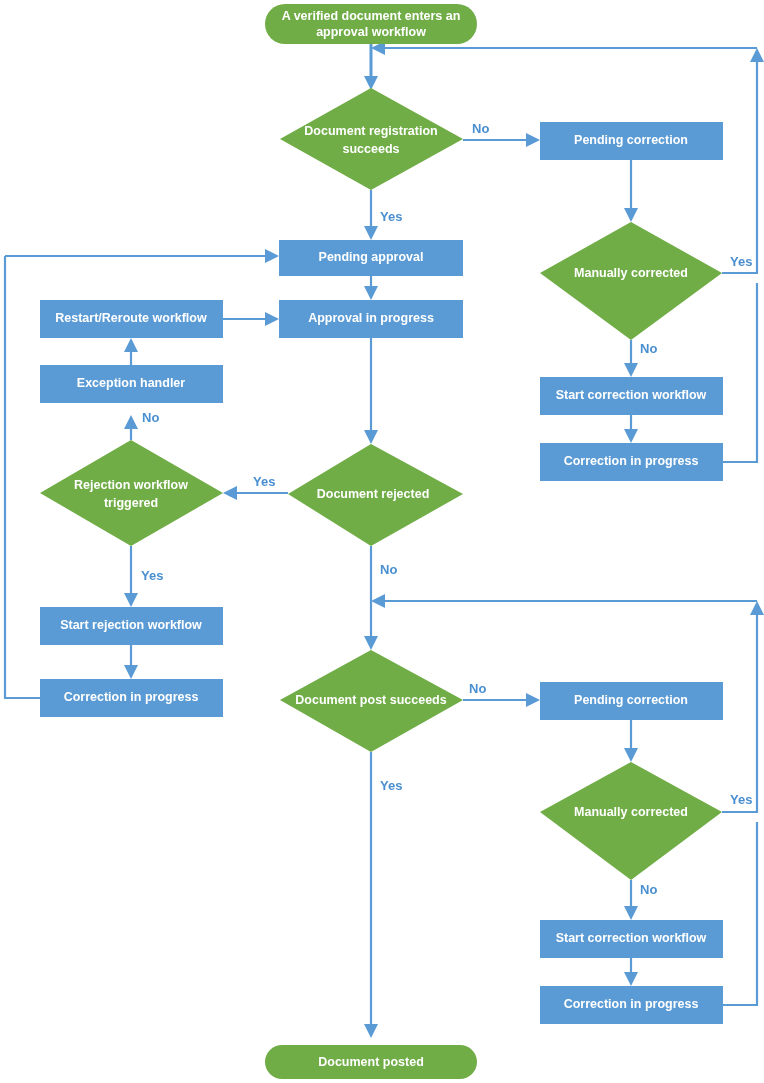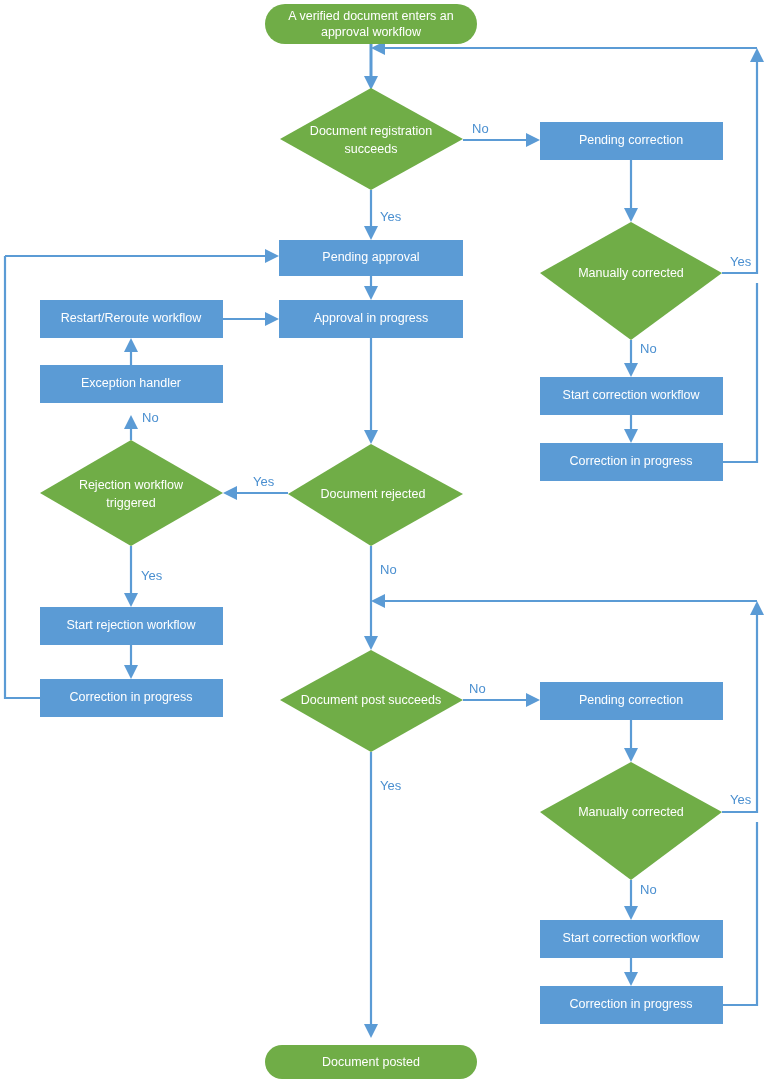--- a/index.html
+++ b/index.html
@@ -7,20 +7,21 @@
     padding: 0;
     background: #ffffff;
   }
   #canvas {
     position: relative;
     width: 764px;
     height: 1083px;
     background: #ffffff;
     font-family: "Liberation Sans", sans-serif;
     overflow: hidden;
+    font-weight: bold;
   }
   svg#flow {
     position: absolute;
     left: 0;
     top: 0;
     width: 764px;
     height: 1083px;
   }
   .node-text {
     fill: #ffffff;

